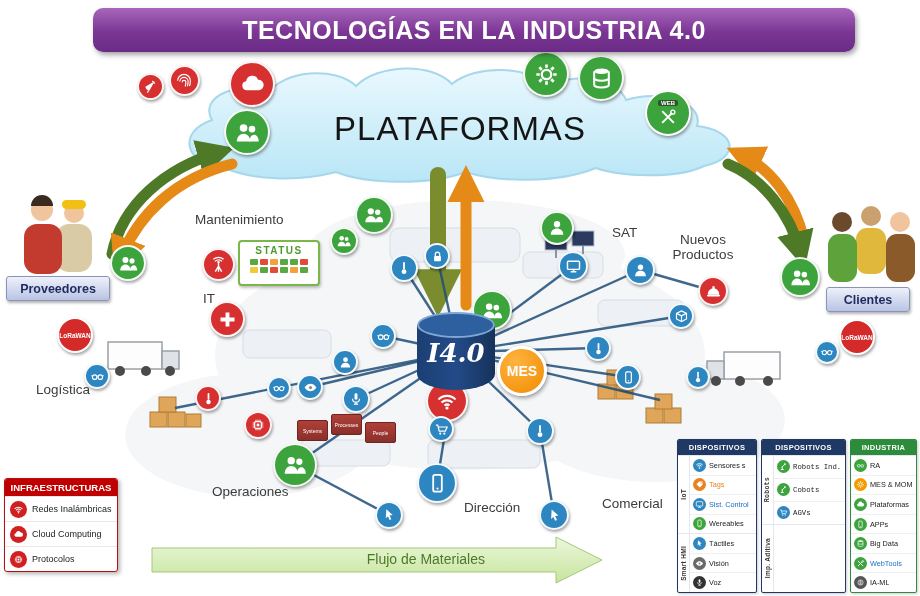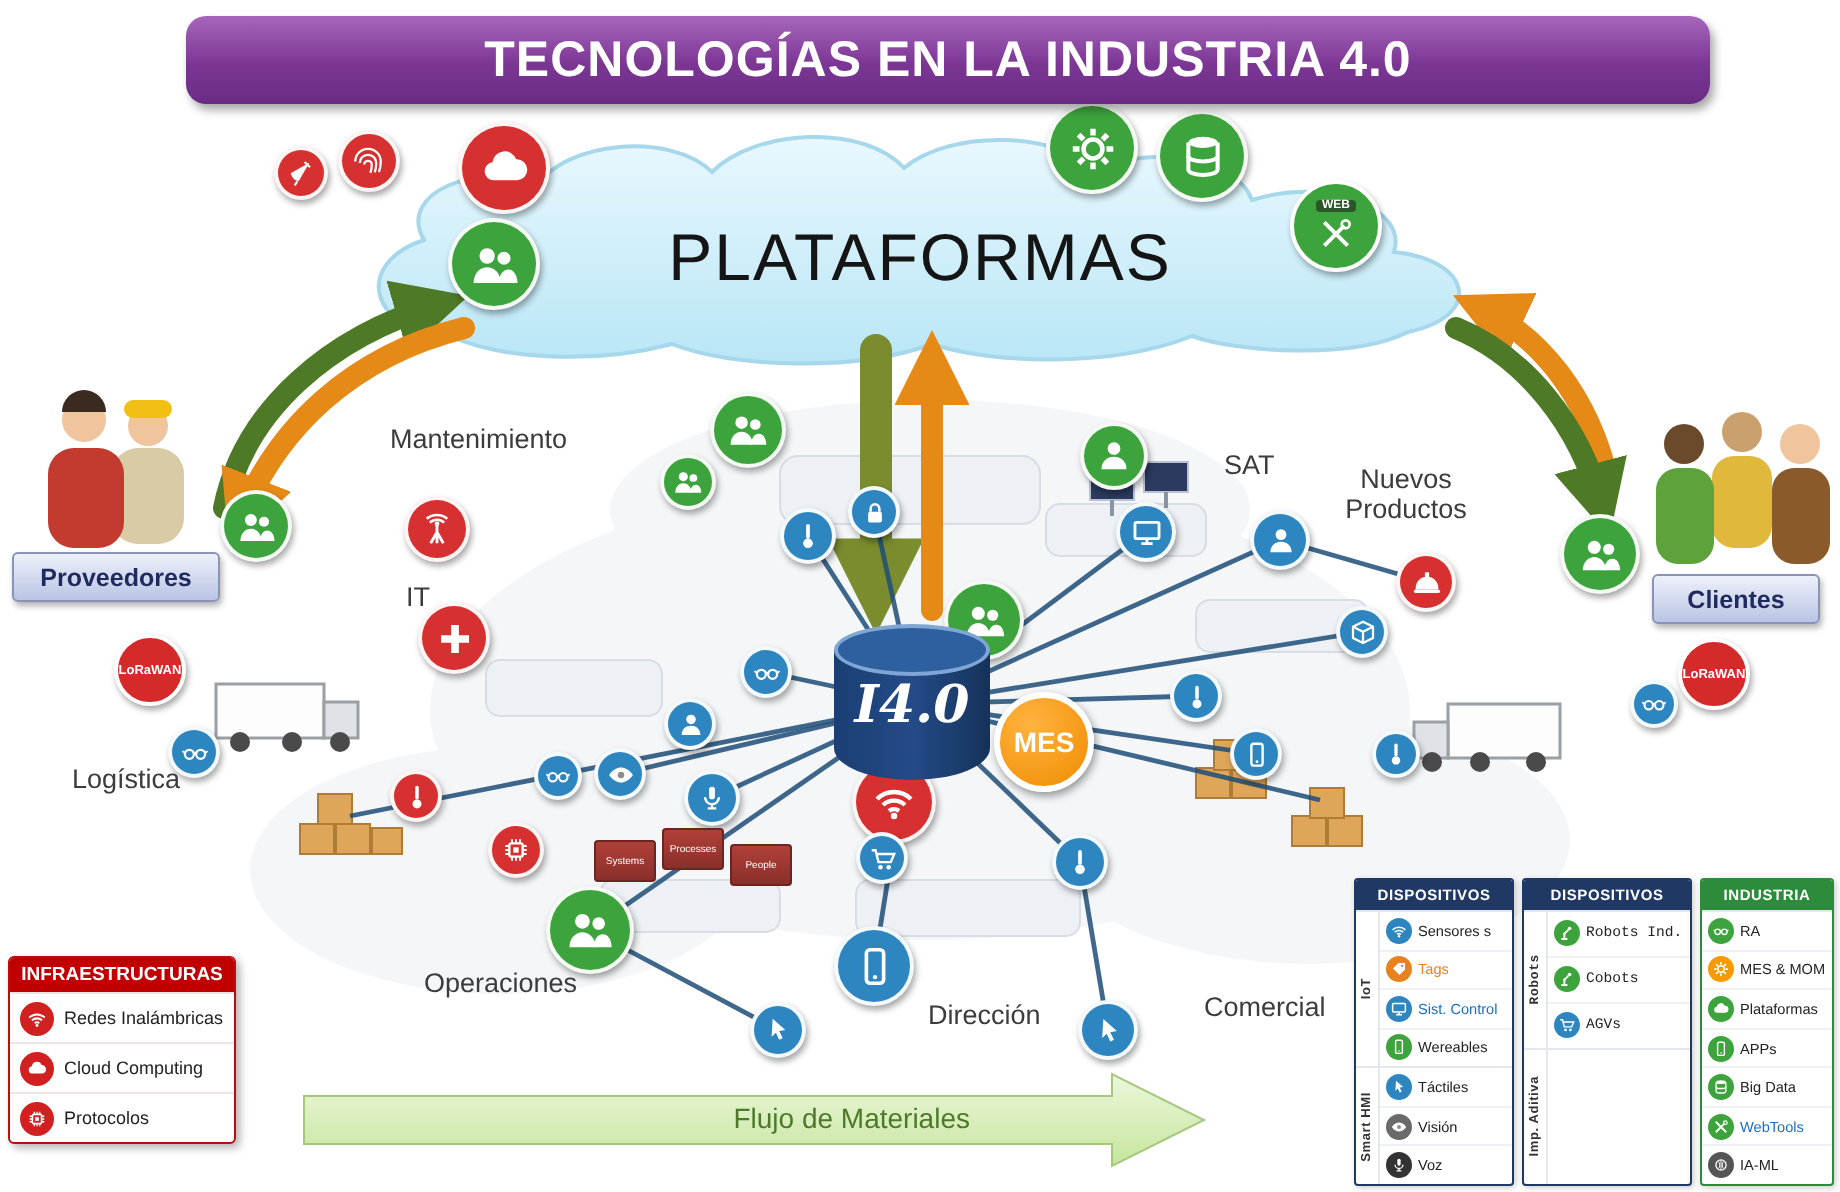--- a/index.html
+++ b/index.html
@@ -544,20 +544,37 @@
   <div class="web">
     <span class="wtxt">WEB</span>
     <svg viewBox="0 0 24 24" width="20" height="20">
         <use href="#i-tools"></use>
       </svg>
   </div>
 
   <div class="lorawan" style="left:57px;top:317px">LoRaWAN</div>
   <div class="lorawan" style="left:839px;top:319px">LoRaWAN</div>
 
+  <div class="status">
+    <span class="status-title">STATUS</span>
+    <span class="status-grid">
+      <span style="background:#5aa843"></span>
+        <span style="background:#e04b3a"></span>
+        <span style="background:#f0a23c"></span>
+      <span style="background:#5aa843"></span>
+        <span style="background:#5aa843"></span>
+        <span style="background:#e04b3a"></span>
+      <span style="background:#f0c93c"></span>
+        <span style="background:#5aa843"></span>
+        <span style="background:#e04b3a"></span>
+      <span style="background:#5aa843"></span>
+        <span style="background:#f0a23c"></span>
+        <span style="background:#5aa843"></span>
+    </span>
+  </div>
 
   <div class="ops">
     <div class="b" style="left:0;top:8px">Systems</div>
     <div class="b" style="left:34px;top:2px">Processes</div>
     <div class="b" style="left:68px;top:10px">People</div>
   </div>
 
   <div class="cyl">
     <div class="cyl-body"></div>
     <div class="cyl-top"></div>

